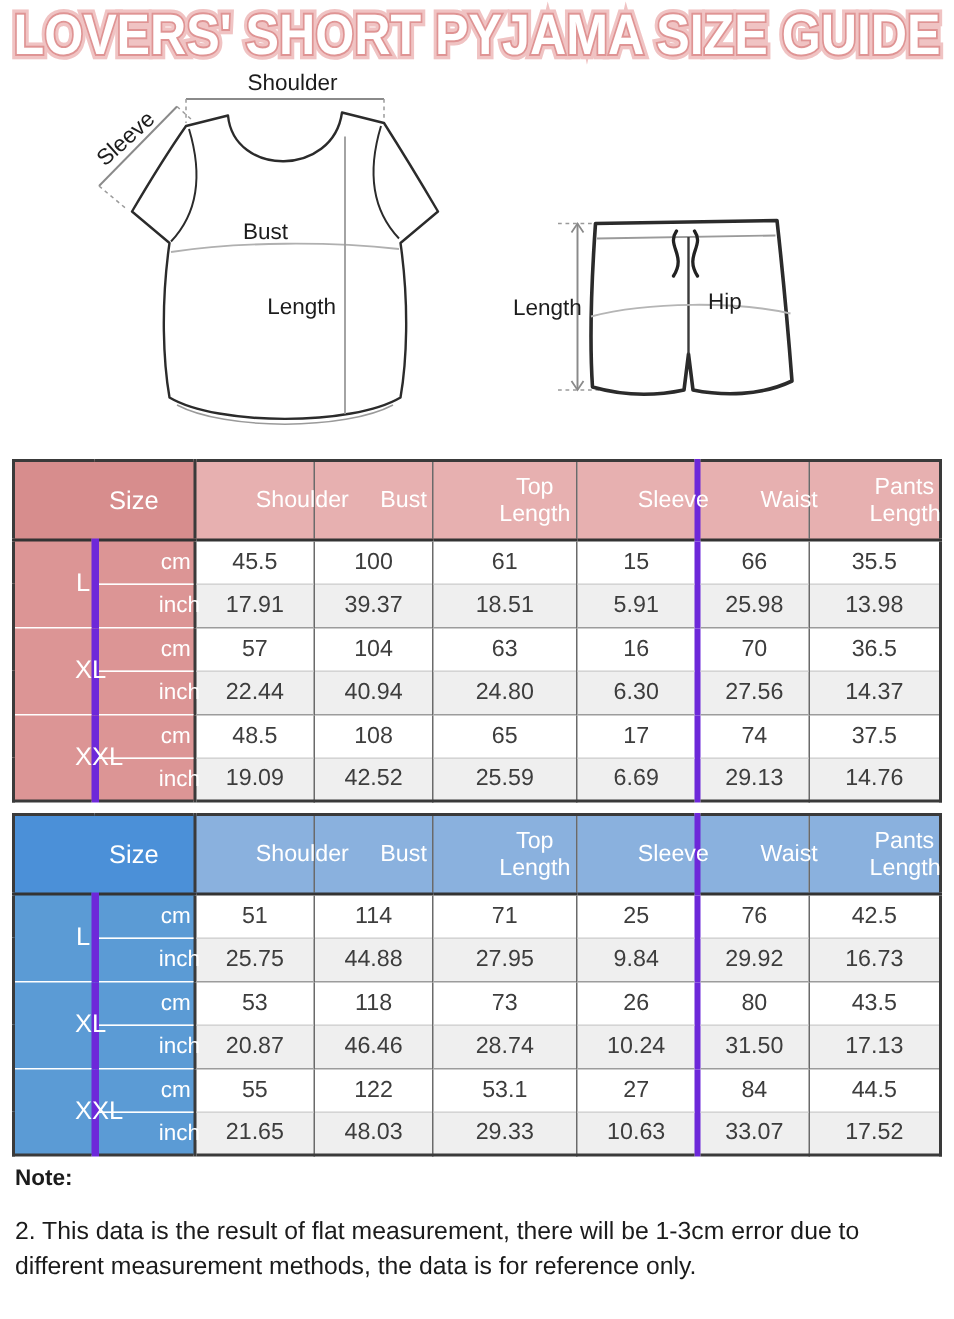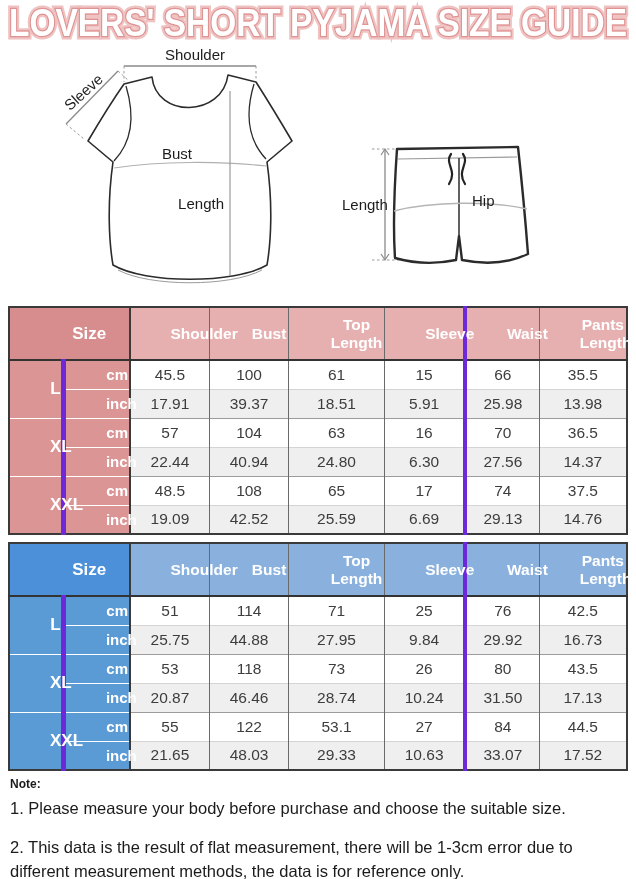--- a/index.html
+++ b/index.html
@@ -23,39 +23,39 @@
   table.size-table.second{margin-top:7px;}
   .size-table th,.size-table td{
     padding:0;text-align:center;vertical-align:middle;
     border-left:1px solid #6a6a6a;
   }
   .size-table .head-row th{height:51px;border-bottom:2px solid #333;}
   .size-table tbody tr{height:29px;}
   .size-table td{font-size:15.5px;color:#3d3d3d;background:#ffffff;}
   .size-table tbody tr:nth-child(odd) td{border-top:1px solid #9c9c9c;background:#ffffff;}
   .size-table tbody tr:nth-child(even) td{border-top:1px solid #d4d4d4;background:#efefef;}
-  .size-table th{color:#ffffff;font-weight:bold;padding-left:40px;}
+  .size-table th{color:#ffffff;font-weight:normal;padding-left:40px;}
   .size-table .col-head{font-size:15.5px;}
   .size-table .size-head{font-size:17px;border-left:none;}
   .size-table .size-cell{font-size:17px;}
   .size-table .unit-cell{font-size:15px;border-left:5px solid #6d28d9;}
   .size-table tbody .size-cell,.size-table tbody .unit-cell{border-top:1px solid #ffffff;}
   .size-table .first-data{border-left:2px solid #3a3a3a;}
   .size-table .col-waist{border-left:4px solid #6d28d9;}
   
   table.pink .size-head{background:#d78d8d;}
   table.pink .col-head{background:#e7b0b0;}
   table.pink .size-cell,table.pink .unit-cell{background:#dc9595;}
   
   table.blue .size-head{background:#4b90d8;}
   table.blue .col-head{background:#8ab1de;}
   table.blue .size-cell,table.blue .unit-cell{background:#5b9bd5;}
   
   .note{margin:6px 10px 0 10px;color:#1b1b1b;}
-  .note-heading{font-size:12px;font-weight:bold;margin:0;}
+  .note-heading{font-size:15px;font-weight:bold;margin:0;}
   .note-item{font-size:16.5px;line-height:1.42;margin:6px 0 0 0;}
   .note-item.second{margin-top:16px;}
 </style>
 </head>
 <body>
 
 <div class="title-wrap">
   <svg width="636" height="46" viewBox="0 0 636 46">
     <text x="318" y="36" text-anchor="middle" textLength="618" lengthAdjust="spacingAndGlyphs" font-family="Liberation Sans, DejaVu Sans, sans-serif" font-size="38" font-weight="bold" fill="#ffffff" stroke="#f0c3c3" stroke-width="7" paint-order="stroke">LOVERS' SHORT PYJAMA SIZE GUIDE</text>
     <text x="318" y="36" text-anchor="middle" textLength="618" lengthAdjust="spacingAndGlyphs" font-family="Liberation Sans, DejaVu Sans, sans-serif" font-size="38" font-weight="bold" fill="#ffffff" stroke="#df9494" stroke-width="2.6" paint-order="stroke">LOVERS' SHORT PYJAMA SIZE GUIDE</text>
@@ -284,15 +284,14 @@
       <td>29.33</td>
       <td>10.63</td>
       <td class="col-waist">33.07</td>
       <td>17.52</td>
     </tr>
   </tbody>
 </table>
 
 <div class="note">
   <p class="note-heading">Note:</p>
-  <p class="note-item">1. Please measure your body before purchase and choose the suitable size.</p>
   <p class="note-item second">2. This data is the result of flat measurement, there will be 1-3cm error due to different measurement methods, the data is for reference only.</p>
 </div>
 
 </body></html>

